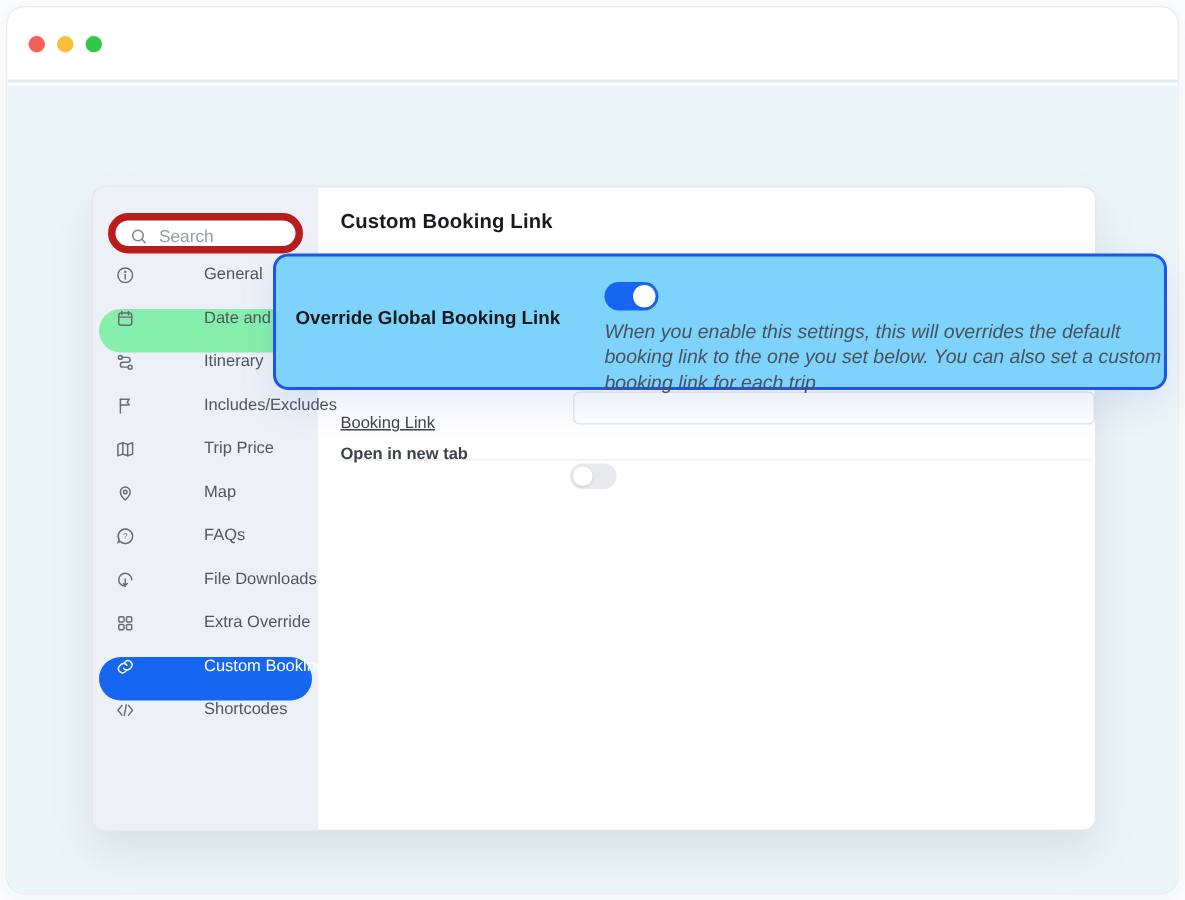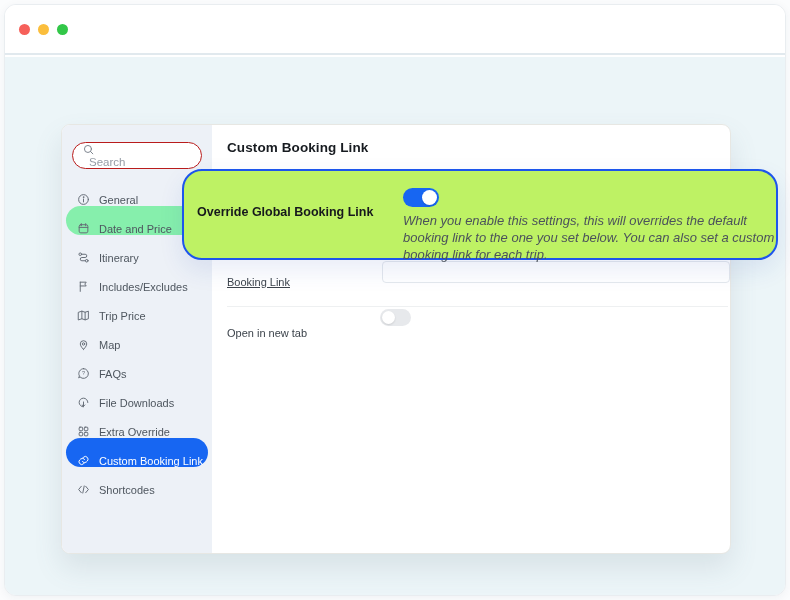--- a/index.html
+++ b/index.html
@@ -14,62 +14,62 @@
               border-bottom:2px solid #e1e9ee; display:flex; align-items:center; padding-left:14px; }
   .dot { width:11px; height:11px; border-radius:50%; margin-right:8px; display:inline-block; cursor:pointer; }
   .content { position:absolute; left:0; right:0; top:52px; bottom:0; background:var(--content-bg,#ecf5f8); }
 
   
   .card { position:absolute; left:56px; top:67px; width:670px; height:430px; background:#fff;
           border:1px solid #e7e7e3; border-radius:9px; box-shadow:0 14px 28px rgba(90,110,130,.14); }
   .sidebar { position:absolute; left:0; top:0; bottom:0; width:150px;
              background:var(--sidebar-bg,#edf1f7); border-radius:8px 0 0 8px; }
   .search { position:absolute; left:10px; top:17px; width:130px; height:27px; background:#fff;
-            border:1px solid #b91c1c; border-radius:14px; display:flex; align-items:flex-start;
-            padding:0 8px 0 9px;flex-direction:column; }
+            border:5px solid #b91c1c; border-radius:14px; display:flex; align-items:flex-end;
+            padding:0 8px 0 9px; }
   .s-icon { width:13px; height:13px; color:#7a828c; flex:0 0 13px; }
   .s-icon svg, .nav-icon svg { width:100%; height:100%; display:block; }
   .search input { border:none; outline:none; background:transparent; width:88px; margin-left:7px;
                   font-size:11.5px; color:#4a525c; font-family:inherit; }
   .search input::placeholder { color:#969da6; }
   .nav { position:absolute; left:0; right:0; top:52px; }
-  .nav-item { height:29px; margin:0 4px; display:flex; align-items:flex-end; padding-left:11px;
-              border-radius:14.5px; cursor:pointer; color:#5d646e; }
+  .nav-item { height:29px; margin:0 4px; display:flex; align-items:flex-start; padding-left:11px;
+              border-radius:14.5px; cursor:pointer; color:#5d646e;gap:37px; }
   .nav-item .nav-label { font-size:11px; color:#4e565f; margin-left:9px; white-space:nowrap; }
   .nav-icon { width:13px; height:13px; flex:0 0 13px; color:#656c76; }
   .nav-item.highlighted { background:#86efac; }
   .nav-item.active { background:var(--accent,#1766f2); }
   .nav-item.active .nav-label, .nav-item.active .nav-icon { color:#ffffff; }
 
   
   .main { position:absolute; left:150px; top:0; right:0; bottom:0; }
   .header { position:absolute; left:0; right:0; top:0; height:45px; border-bottom:1px solid #eceff2; }
   .title { position:absolute; left:15px; top:0; line-height:45px; font-size:13.5px; font-weight:bold;
            color:#171b20; letter-spacing:.1px; }
   .bl-label { position:absolute; left:15px; top:151px; font-size:11px; color:#3c434b;text-decoration:underline; }
   .bl-input { position:absolute; left:170px; top:136px; width:348px; height:22px; background:#fff;
               border:1px solid #e4e8ed; border-radius:4px; outline:none; padding:0 8px;
               font-size:11px; font-family:inherit; color:#333; }
   .row-divider { position:absolute; left:15px; right:2px; top:181px; height:1px; background:#eef0f1; }
-  .nt-label { position:absolute; left:15px; top:202px; font-size:11px; color:#3c434b; }
+  .nt-label { position:absolute; left:15px; top:172px; font-size:11px; color:#3c434b;font-weight:bold; }
 
   
   .toggle { position:absolute; border-radius:999px; cursor:pointer; }
   .toggle.on  { background:var(--accent,#1766f2); }
   .toggle.off { background:#e7e9ec; }
   .toggle .knob { position:absolute; top:2px; background:#fff; border-radius:50%;
                   box-shadow:0 1px 2px rgba(0,0,0,.12); }
   .toggle.on  .knob { right:2px; }
   .toggle.off .knob { left:2px; }
   .toggle-sm { left:168px; top:184px; width:31px; height:17px; }
   .toggle-sm .knob { width:13px; height:13px; }
 
   
-  .callout { position:absolute; left:182px; top:169px; width:596px; height:91px; background:#bef264;
-             border:2px solid var(--callout-border,#1d55ec); border-radius:20px; z-index:5;
+  .callout { position:absolute; left:182px; top:169px; width:596px; height:91px; background:#7dd3fc;
+             border:2px solid var(--callout-border,#1d55ec); border-radius:10px; z-index:5;
              box-shadow:0 10px 24px rgba(25,70,180,.10); }
   .ov-label { position:absolute; left:13px; top:34px; font-size:12.5px; font-weight:bold; color:#16181c; }
   .callout .toggle { left:219px; top:17px; width:36px; height:19px; }
   .callout .toggle .knob { width:15px; height:15px; }
   .ov-help { position:absolute; left:219px; top:41px; width:372px; font-size:13px; line-height:17px;
              color:#4b525b;font-style:italic; }
 </style>
 </head>
 <body>
 

